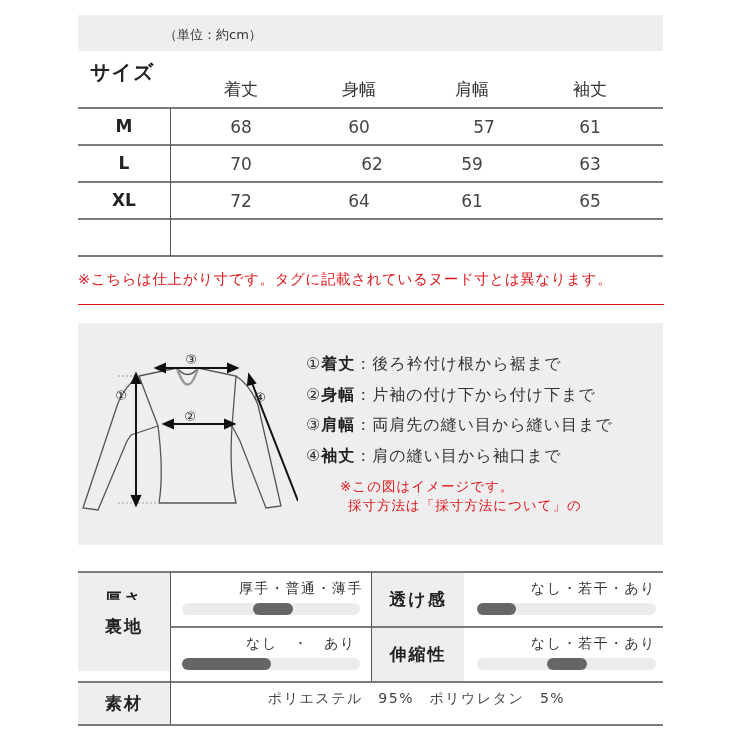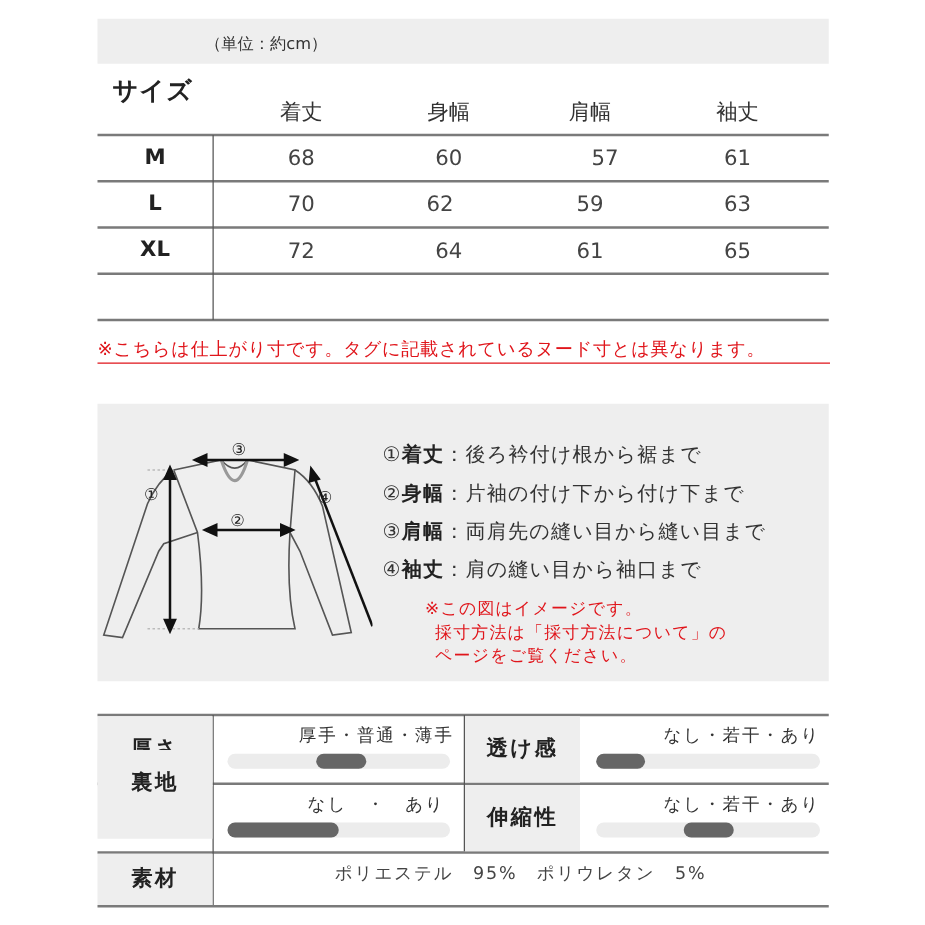--- a/index.html
+++ b/index.html
@@ -13,21 +13,21 @@
   .hdr-unit { position:absolute; left:86px; top:11px; font-size:13px; color:#333; }
 
   
   .hline { position:absolute; left:78px; width:585px; height:2px; background:#7a7a7a; }
   .vline { position:absolute; width:1px; background:#555; }
   .colhead { position:absolute; top:78px; width:100px; text-align:center; font-size:17px; color:#333; }
   .rowlabel { position:absolute; left:78px; width:92px; text-align:center; font-size:17px; font-weight:bold; color:#222; }
   .cell { position:absolute; width:100px; text-align:center; font-size:17px; color:#444; }
 
   .notice { left:78px; top:270px; width:586px; font-size:14.5px; color:#e0151b; letter-spacing:0.6px;
-            border-bottom:1.5px solid #e0151b; padding-bottom:1px; white-space:nowrap; }
+            border-bottom:1.5px solid #e0151b; padding-bottom:15px; white-space:nowrap; }
 
   
   .panel { left:78px; top:323px; width:585px; height:222px; background:#eeeeee; }
   .legend { position:absolute; left:228px; font-size:16px; color:#333; letter-spacing:1px; white-space:nowrap; }
   .legend .num { font-weight:normal; }
   .legend .key { font-weight:bold; color:#222; }
   .note-red { position:absolute; left:270px; font-size:13.5px; color:#e0151b; letter-spacing:1px; white-space:nowrap; }
 
   
   .a-label { position:absolute; background:#eeeeee; text-align:center; font-size:17px; font-weight:bold; color:#222; letter-spacing:2px; }
@@ -61,21 +61,21 @@
     <div class="rowlabel" style="top:116px">M</div>
     <div class="cell" style="left:191px; top:117px">68</div>
     <div class="cell" style="left:309px; top:117px">60</div>
     <div class="cell" style="left:434px; top:117px">57</div>
     <div class="cell" style="left:540px; top:117px">61</div>
   </div>
 
   <div>
     <div class="rowlabel" style="top:153px">L</div>
     <div class="cell" style="left:191px; top:154px">70</div>
-    <div class="cell" style="left:302px; top:154px">62</div>
+    <div class="cell" style="left:322px; top:154px">62</div>
     <div class="cell" style="left:422px; top:154px">59</div>
     <div class="cell" style="left:540px; top:154px">63</div>
   </div>
 
   <div>
     <div class="rowlabel" style="top:190px">XL</div>
     <div class="cell" style="left:191px; top:191px">72</div>
     <div class="cell" style="left:309px; top:191px">64</div>
     <div class="cell" style="left:422px; top:191px">61</div>
     <div class="cell" style="left:540px; top:191px">65</div>
@@ -134,21 +134,20 @@
   </div>
   <div class="legend" style="top:92px">
     <span class="num">③</span><span class="key">肩幅</span><span>：両肩先の縫い目から縫い目まで</span>
   </div>
   <div class="legend" style="top:123px">
     <span class="num">④</span><span class="key">袖丈</span><span>：肩の縫い目から袖口まで</span>
   </div>
 
   <div class="note-red" style="left:262px; top:155px">※この図はイメージです。</div>
   <div class="note-red" style="top:174px">採寸方法は「採寸方法について」の</div>
-  <div class="note-red" style="top:193px">ページをご覧ください。</div>
 </div>
 
 <div>
   <div class="hline" style="top:571px; height:1.5px"></div>
   <div class="hline" style="top:626px; height:1.5px"></div>
   <div class="hline" style="top:681px; height:1.5px"></div>
   <div class="hline" style="top:724px; height:1.5px"></div>
   <div class="vline" style="left:170px; top:572px; height:152px"></div>
   <div class="vline" style="left:371px; top:572px; height:109px"></div>
 

